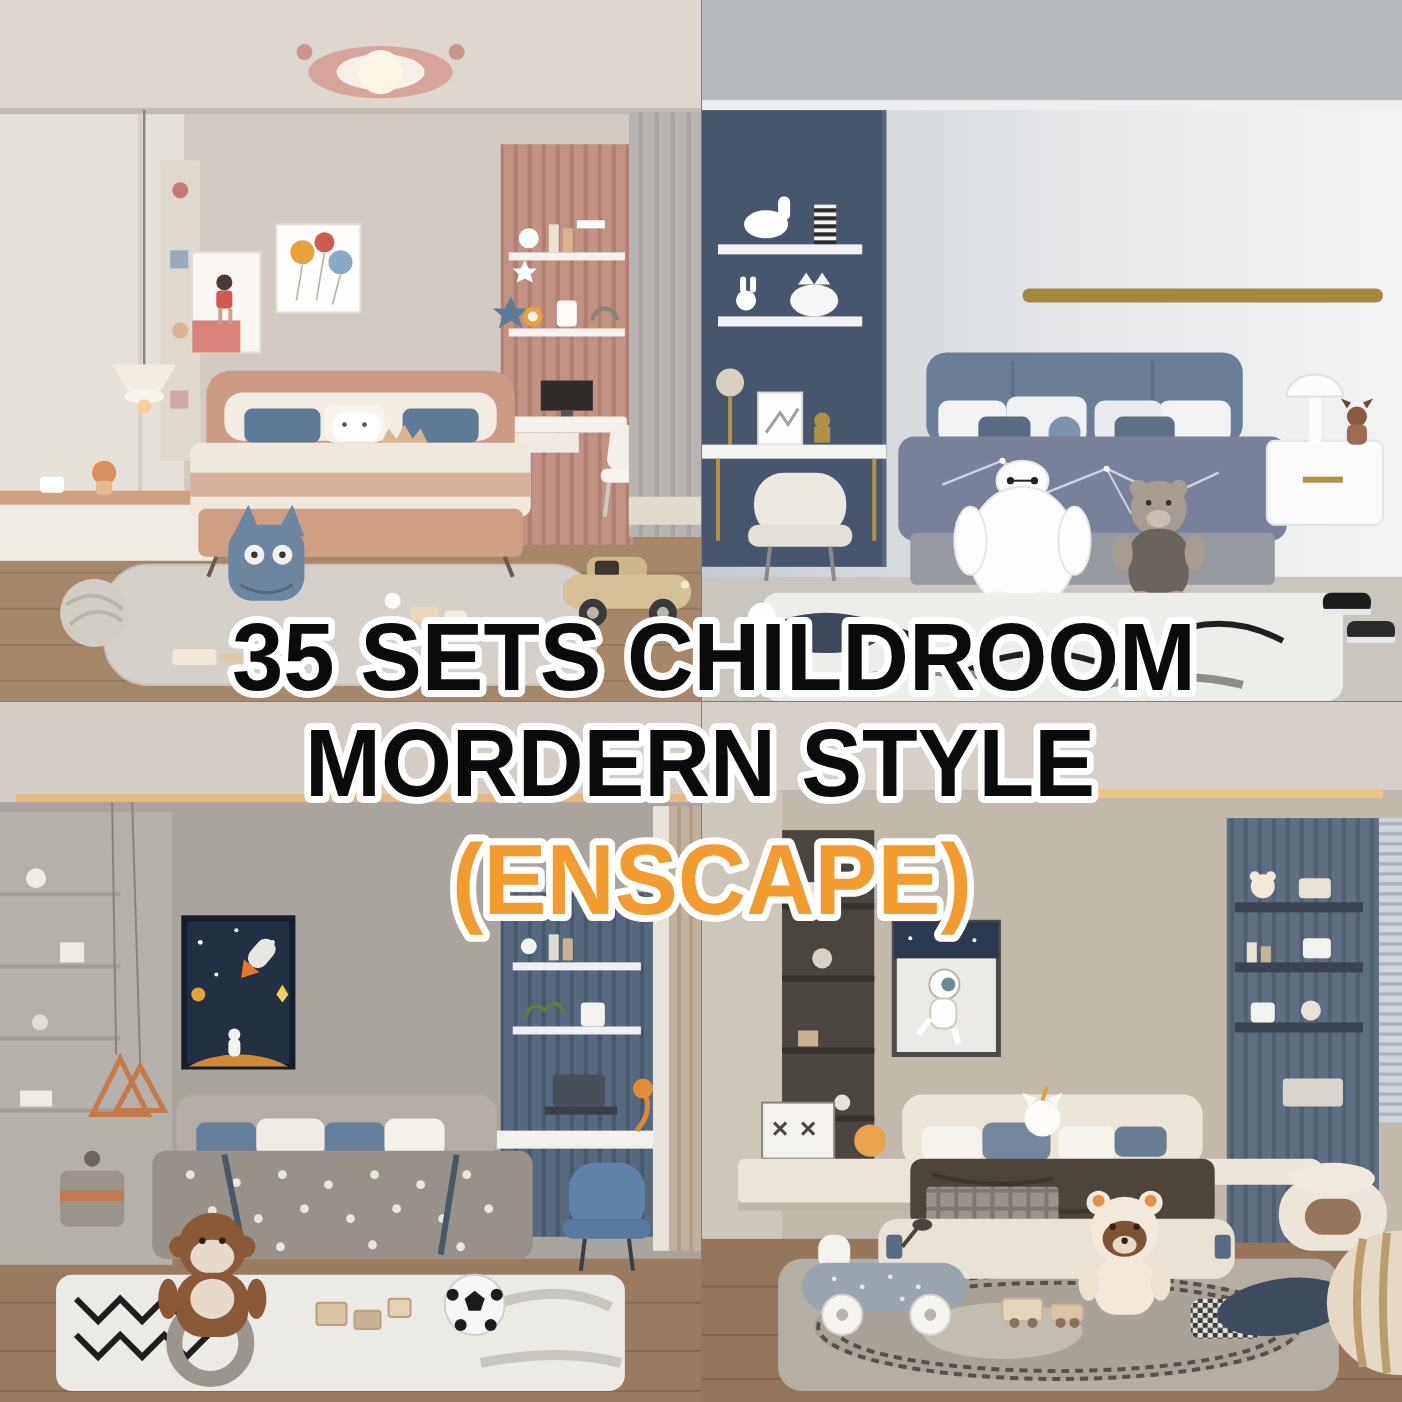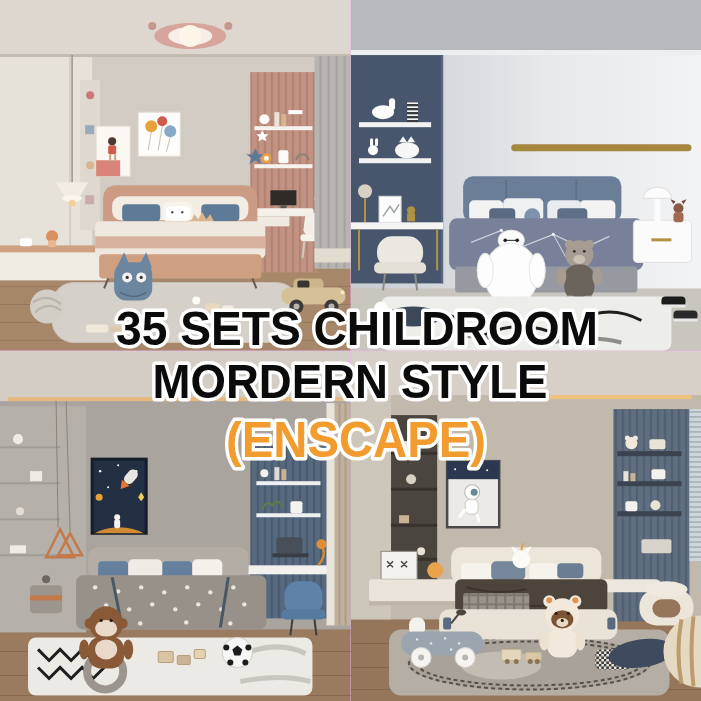--- a/index.html
+++ b/index.html
@@ -1,16 +1,16 @@
 <!DOCTYPE html>
 <html><head>
 <meta charset="utf-8">
 <style>
   html,body{margin:0;padding:0;background:#222;}
-  .canvas{position:relative;width:701px;height:701px;overflow:hidden;background:#f0abfc;
+  .canvas{position:relative;width:701px;height:701px;overflow:hidden;background:#8b5cf6;
           font-family:"Liberation Sans",sans-serif;}
   .grid{position:absolute;inset:0;display:grid;grid-template-columns:50% 50%;grid-template-rows:50% 50%;}
   .quad{position:relative;margin:0;padding:0;overflow:hidden;}
   .quad svg{display:block;width:100%;height:100%;}
   .overlay{position:absolute;inset:0;pointer-events:none;}
   .title-line{font-family:"Liberation Sans",sans-serif;font-weight:bold;
               paint-order:stroke;stroke:#ffffff;stroke-linejoin:round;}
   .t-black{fill:#0b0b0b;stroke-width:7px;}
   .t-orange{fill:#f29b2e;stroke-width:7px;}
 </style>

